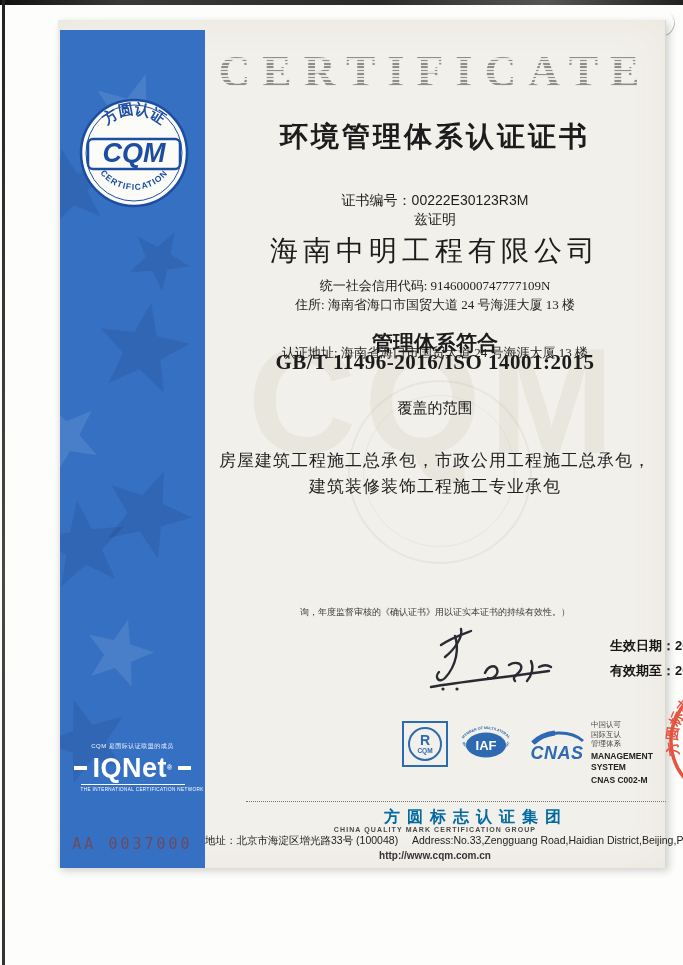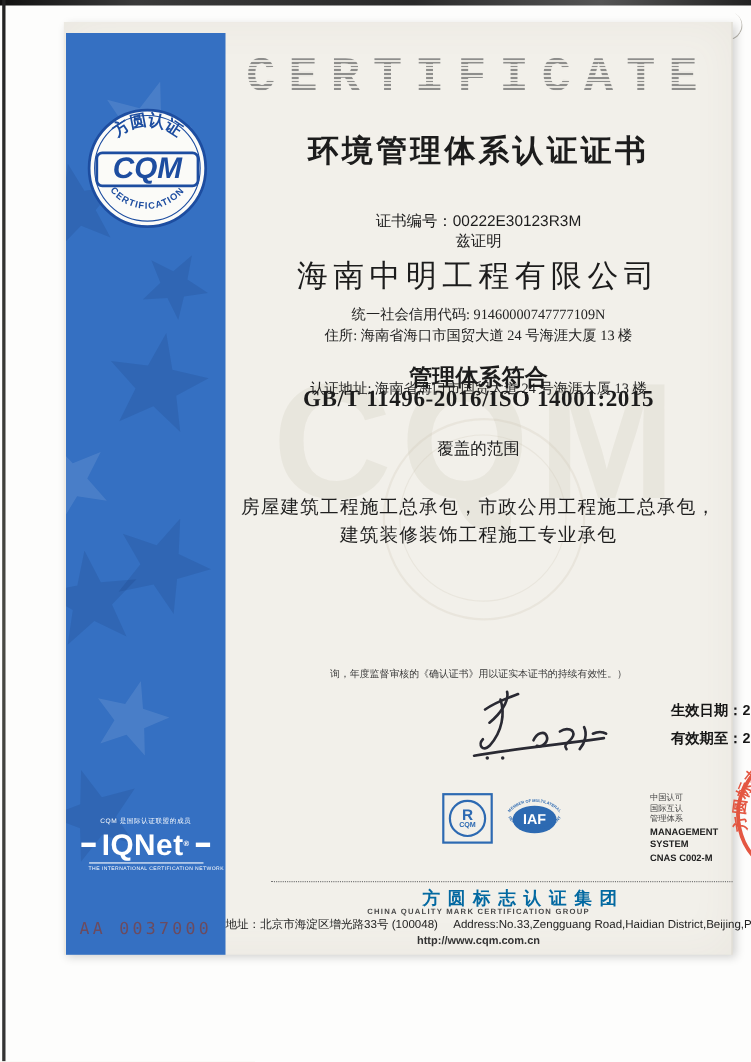--- a/index.html
+++ b/index.html
@@ -34,21 +34,21 @@
     font-size:4.6px;letter-spacing:.4px;white-space:nowrap;}
   .serial{position:absolute;left:0;top:805px;width:145px;text-align:center;
     font-family:"DejaVu Sans Mono","Liberation Mono",monospace;
     font-size:15px;color:#75454f;letter-spacing:3px;opacity:.85;}
 
   
   .content{position:absolute;left:147px;top:0;width:460px;height:848px;}
   .cline{position:absolute;left:0;width:460px;text-align:center;color:#1c1c1c;}
 
   .cert-head{top:26px;font-size:44px;font-weight:bold;letter-spacing:12px;
-    font-family:Liberation Mono, monospace;
+    font-family:Liberation Serif, serif;
     background:repeating-linear-gradient(180deg,#8e8e8c 0 1.6px,#e9e7e1 1.6px 3.4px);
     -webkit-background-clip:text;background-clip:text;color:transparent;white-space:nowrap;}
   .doc-title{top:98px;font-size:28px;font-weight:bold;letter-spacing:3px;}
   .cert-no{top:158px;font-size:14px;margin-top:14px;}
   .certify{top:191px;font-size:14px;}
   .company{top:212px;font-size:28px;letter-spacing:5px;
     font-family:"Liberation Serif","DejaVu Serif",serif;font-weight:500;}
   .info{font-size:13px;font-family:"Liberation Serif","DejaVu Serif",serif;color:#222;}
   .info1{top:257px;}.info2{top:276px;}.info3{top:295px;margin-top:29px;}
   .conform{top:309px;font-size:21px;font-weight:bold;}
@@ -210,20 +210,27 @@
             <textPath href="#iafTop" startOffset="50%" text-anchor="middle">MEMBER OF MULTILATERAL</textPath>
           </text>
           <ellipse cx="32" cy="23" rx="20" ry="12.5" fill="#2d6ab2"></ellipse>
           <text x="32" y="27.5" text-anchor="middle" font-family="Liberation Sans, sans-serif" font-size="13" font-weight="bold" fill="#ffffff">IAF</text>
           <text font-family="Liberation Sans, sans-serif" font-size="3.6" font-weight="bold" fill="#2d6ab2">
             <textPath href="#iafBot" startOffset="50%" text-anchor="middle">RECOGNITION ARRANGEMENT</textPath>
           </text>
         </svg>
       </div>
 
+      <div class="cnas">
+        <svg width="64" height="38" viewBox="0 0 64 38">
+          <path d="M8,15 C20,2 46,2 58,13" fill="none" stroke="#2d6ab2" stroke-width="3"></path>
+          <path d="M8,15 C14,9 22,6 30,5" fill="none" stroke="#2d6ab2" stroke-width="5"></path>
+          <text x="32" y="31" text-anchor="middle" font-family="Liberation Sans, sans-serif" font-size="18" font-weight="bold" font-style="italic" fill="#2d6ab2" letter-spacing="0.5">CNAS</text>
+        </svg>
+      </div>
 
       <div class="acc-text">
         <div class="acc-cn">中国认可</div>
         <div class="acc-cn">国际互认</div>
         <div class="acc-cn">管理体系</div>
         <div class="acc-en">MANAGEMENT SYSTEM</div>
         <div class="acc-en">CNAS C002-M</div>
       </div>
 
       <div class="seal">

